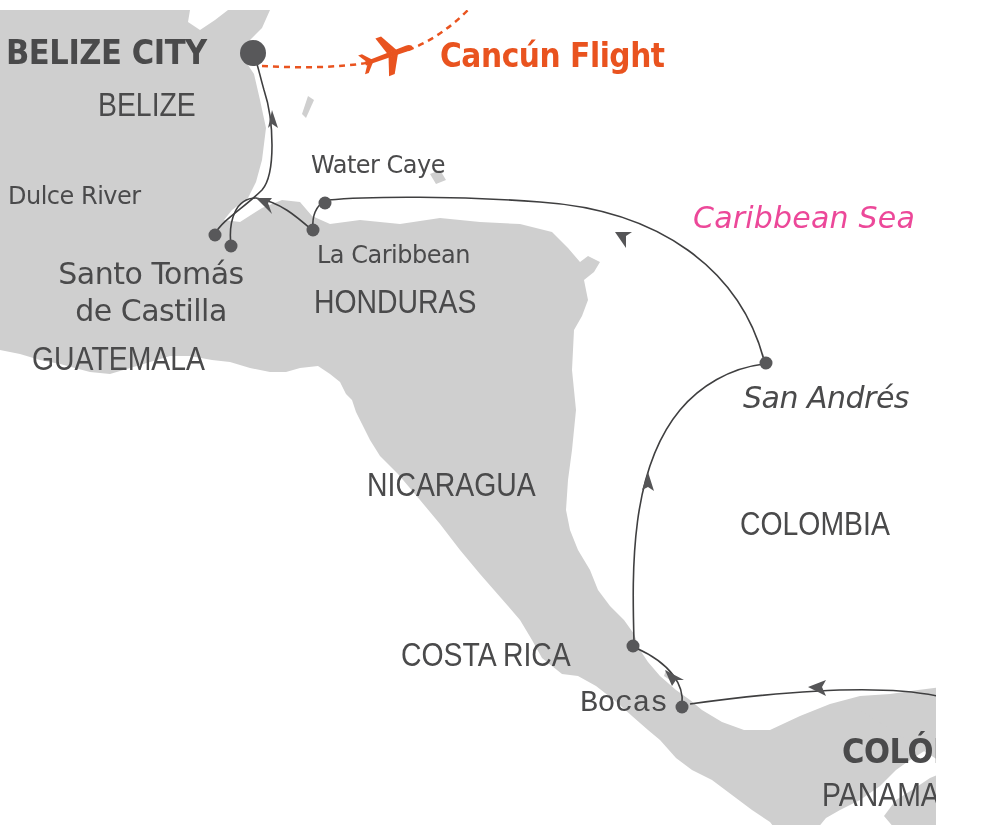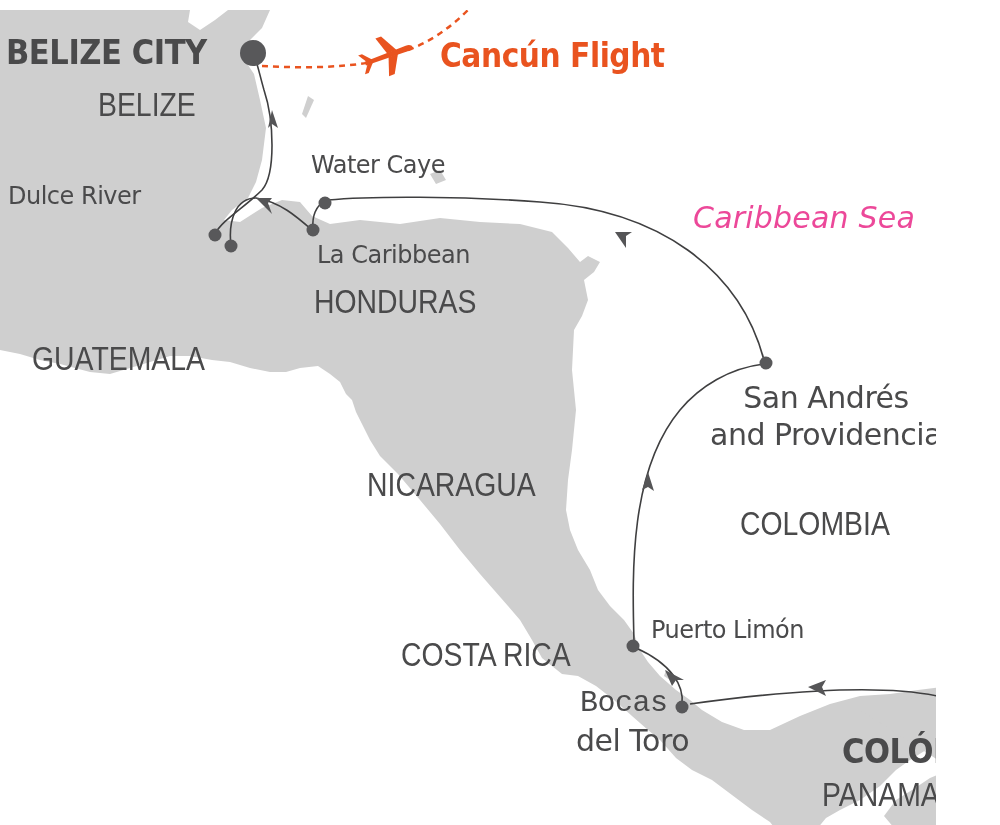--- a/index.html
+++ b/index.html
@@ -112,38 +112,39 @@
   </svg>
 
   <div class="lbl major" style="left:6px; top:25px;">BELIZE CITY</div>
   <div class="lbl country" style="left:98px; top:78px;">BELIZE</div>
 
   <div class="lbl flight" style="left:440px; top:29px;">Cancún Flight</div>
 
   <div class="lbl port" style="left:311px; top:143px;">Water Caye</div>
   <div class="lbl port" style="left:8px; top:174px;">Dulce River</div>
 
+  <div class="lbl port-ml" style="left:46px; top:245px; width:210px;">
+    <div>Santo Tomás</div>
+    <div>de Castilla</div>
+  </div>
   <div class="lbl country" style="left:32px; top:332px;">GUATEMALA</div>
 
   <div class="lbl port" style="left:317px; top:233px;">La Caribbean</div>
   <div class="lbl country" style="left:314px; top:275px;">HONDURAS</div>
 
   <div class="lbl sea" style="left:693px; top:193px;">Caribbean Sea</div>
 
   <div class="lbl country" style="left:367px; top:458px;">NICARAGUA</div>
 
-  <div class="lbl port-ml" style="left:676px; top:369px; width:300px;">
+  <div class="lbl port-ml" style="left:676px; top:369px; width:300px;font-style:italic;">
     <div>San Andrés</div>
-    <div>and Providencia</div>
   </div>
   <div class="lbl country" style="left:740px; top:497px;">COLOMBIA</div>
 
   <div class="lbl country" style="left:401px; top:628px;">COSTA RICA</div>
-  <div class="lbl port" style="left:651px; top:608px;">Puerto Limón</div>
 
   <div class="lbl port-ml" style="left:576px; top:675px; width:120px; text-align:left;">
     <div style="padding-left:4px;font-family:Liberation Mono, monospace;">Bocas</div>
-    <div>del Toro</div>
   </div>
 
   <div class="lbl major" style="left:842px; top:724px;">COLÓN</div>
   <div class="lbl country" style="left:822px; top:768px;">PANAMA</div>
 </div>
 
 </body></html>

